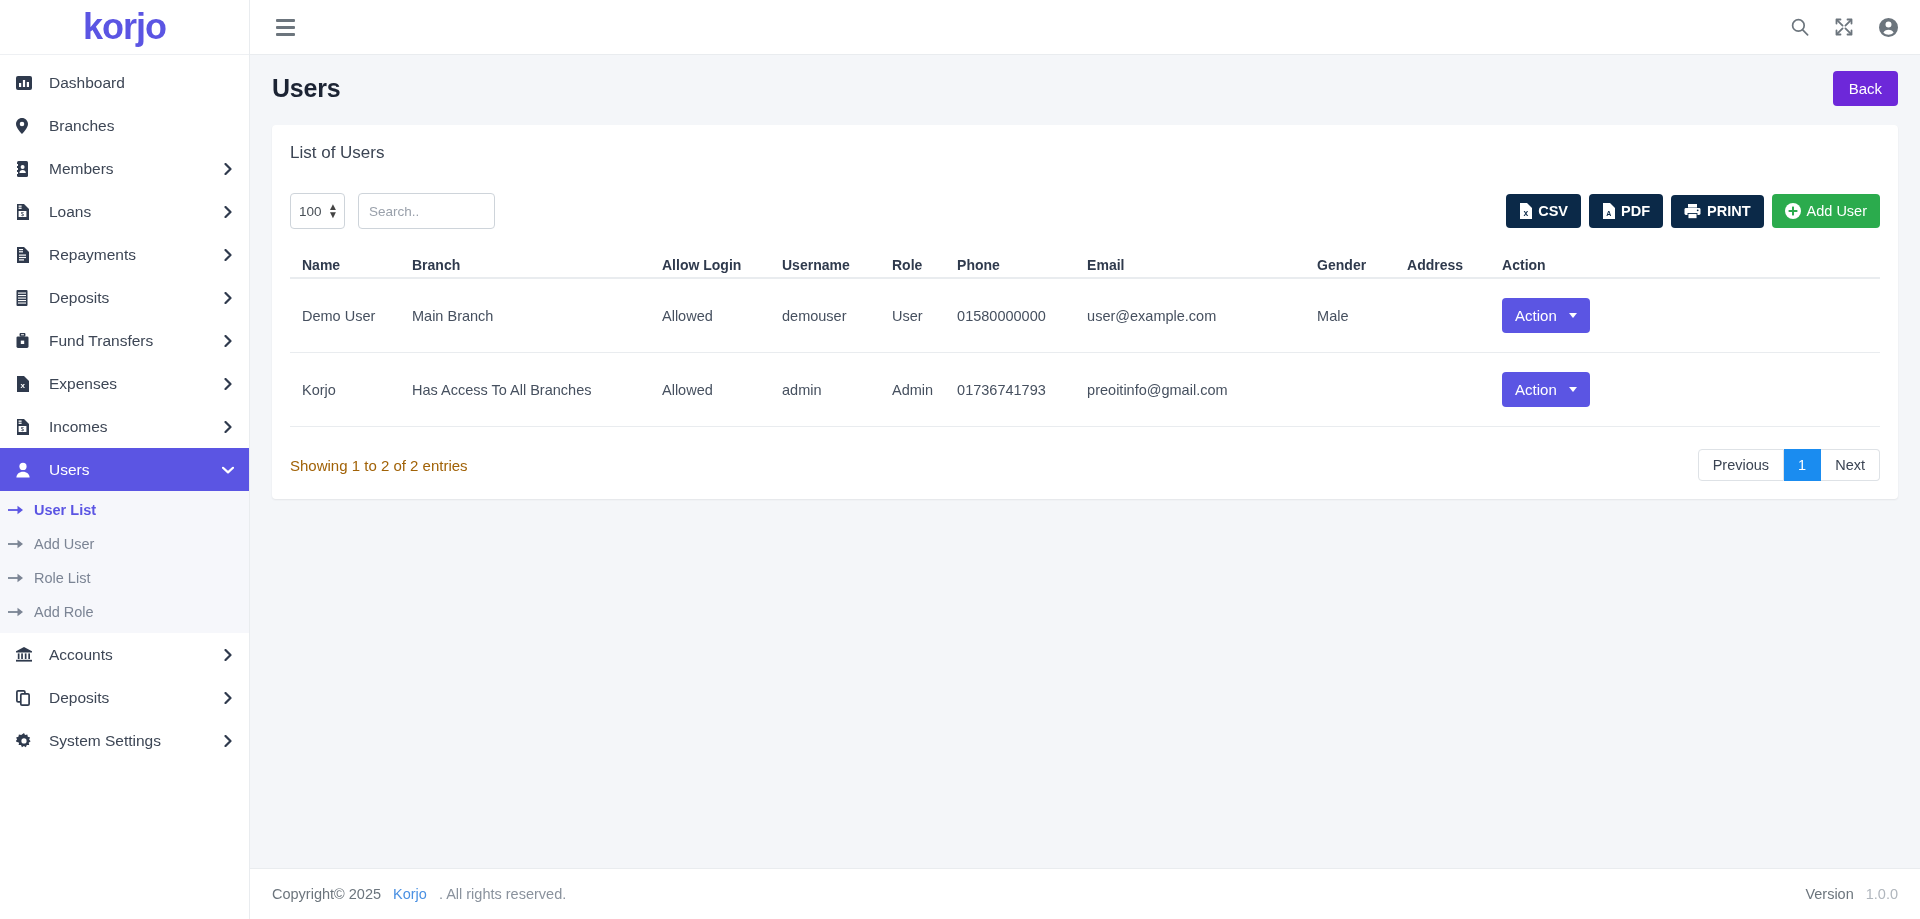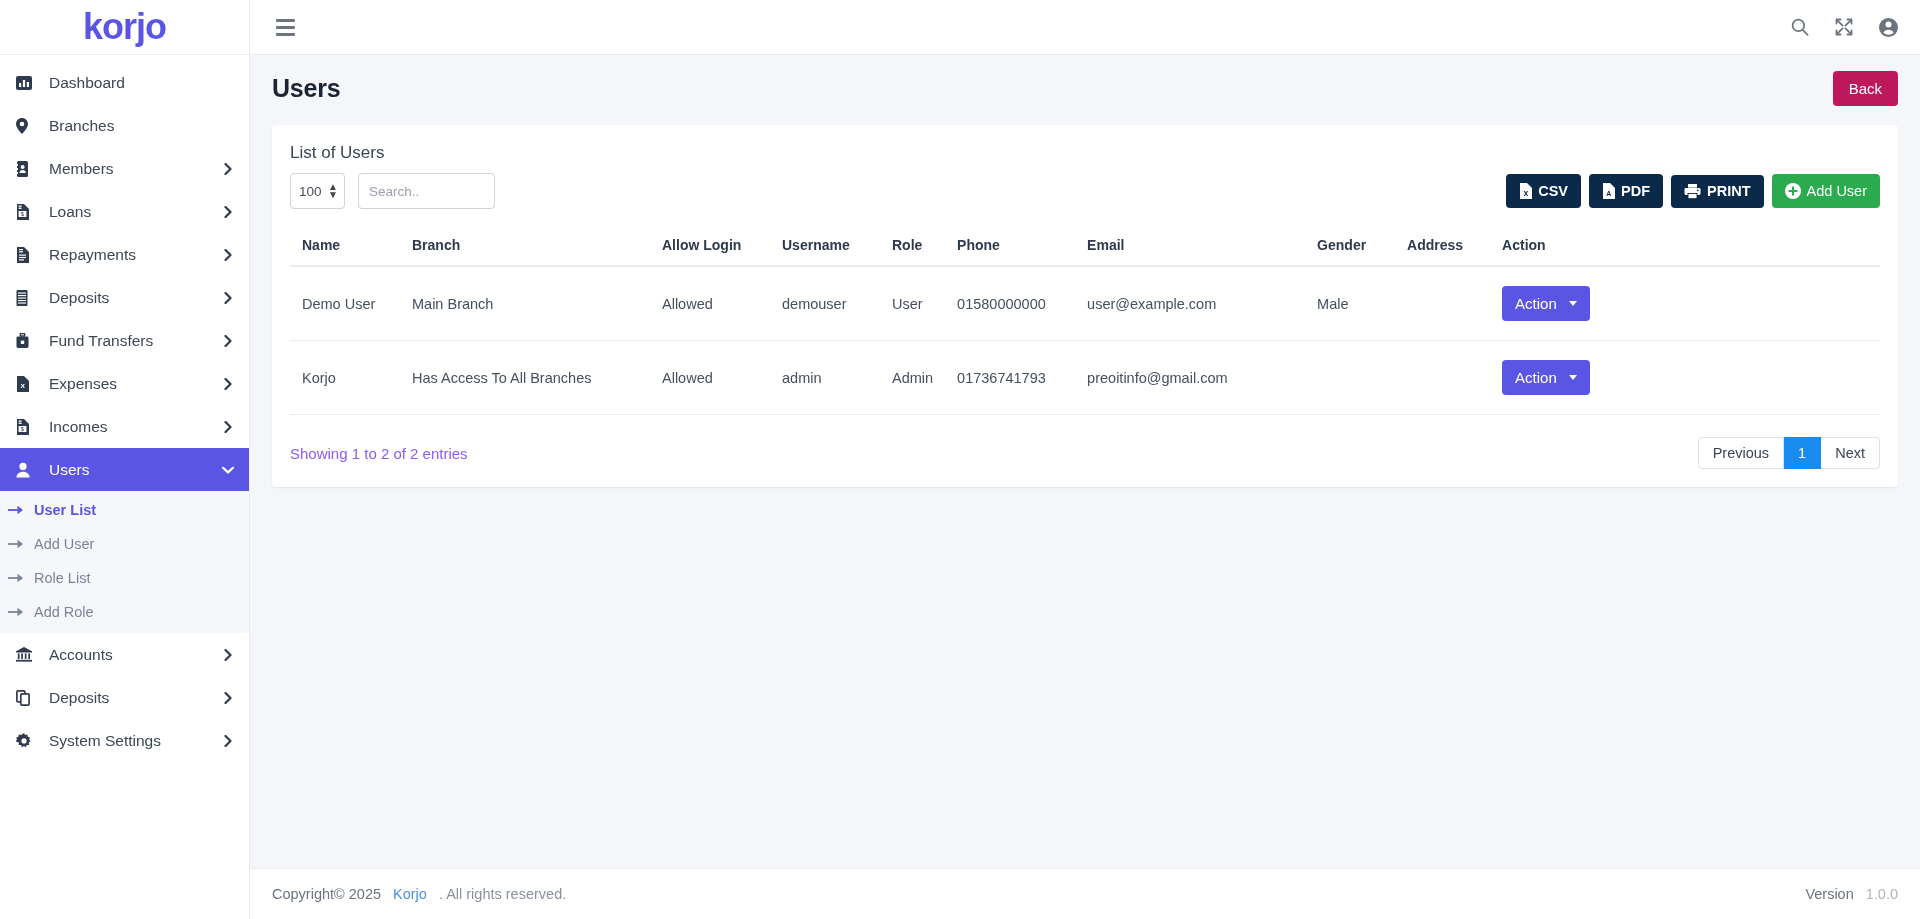--- a/index.html
+++ b/index.html
@@ -108,42 +108,42 @@
   .content-head {
     padding: 16px 22px 0 22px;
     display: flex; align-items: center;
   }
   .page-title {
     font-size: 25px; font-weight: 700; color: #1c2434;
     letter-spacing: -0.2px;
   }
   .head-spacer { flex: 1; }
   .btn-back {
-    background: #be185d; color: #fff;
+    background: #6d28d9; color: #fff;
     border: none; border-radius: 4px;
     font-size: 15px; font-weight: 400;
     padding: 9px 16px; cursor: pointer;
     font-family: "Liberation Sans", sans-serif;
   }
 
   .card {
     margin: 19px 22px 0 22px;
     background: #fff;
     border-radius: 4px;
     box-shadow: 0 1px 2px rgba(0,0,0,.07);
     padding: 16px 18px 14px 18px;
   }
   .card-title {
     font-size: 17px; color: #3b4453; font-weight: 400;
     padding: 2px 0 0 0;
   }
 
   .table-controls {
     display: flex; align-items: center;
-    margin-top: 10px;
+    margin-top: 30px;
   }
   .length-select {
     position: relative;
     width: 55px; height: 36px;
   }
   .length-select select {
     width: 55px; height: 36px;
     border: 1px solid #ced4da; border-radius: 4px;
     font-size: 13.5px; color: #495057;
     padding: 0 18px 0 8px;
@@ -179,21 +179,21 @@
     line-height: 1;
   }
   .btn-dark { background: #0b2948; }
   .btn-green { background: #2bab4d; font-weight: 400; }
   .btn .bico { display: flex; align-items: center; }
 
   table.data { width: 100%; border-collapse: collapse; margin-top: 16px; }
   table.data thead th {
     text-align: left;
     font-size: 14px; font-weight: 700; color: #2f3a4d;
-    padding: 12px 12px 12px 12px;
+    padding: 12px 12px 4px 12px;
     border-bottom: 2px solid #e9ecef;
     white-space: nowrap;
   }
   table.data tbody td {
     font-size: 14.5px; color: #46505f;
     padding: 19px 12px;
     border-bottom: 1px solid #e9ecef;
     vertical-align: middle;
     margin-top: 8px;
   }
@@ -211,21 +211,21 @@
     border-left: 4.5px solid transparent;
     border-right: 4.5px solid transparent;
     border-top: 5px solid #fff;
   }
 
   .table-footer {
     display: flex; align-items: center;
     margin-top: 22px; padding-bottom: 4px;
   }
   .showing {
-    font-size: 15px; color: #8b5cf6;
+    font-size: 15px; color: #a16207;
   }
   .footer-spacer { flex: 1; }
   .pagination { display: flex; }
   .pg {
     border: 1px solid #dee2e6;
     border-left-width: 0;
     padding: 7px 14px;
     font-size: 14.5px; color: #3b4453;
     background: #fff; cursor: pointer;
     font-family: "Liberation Sans", sans-serif;

